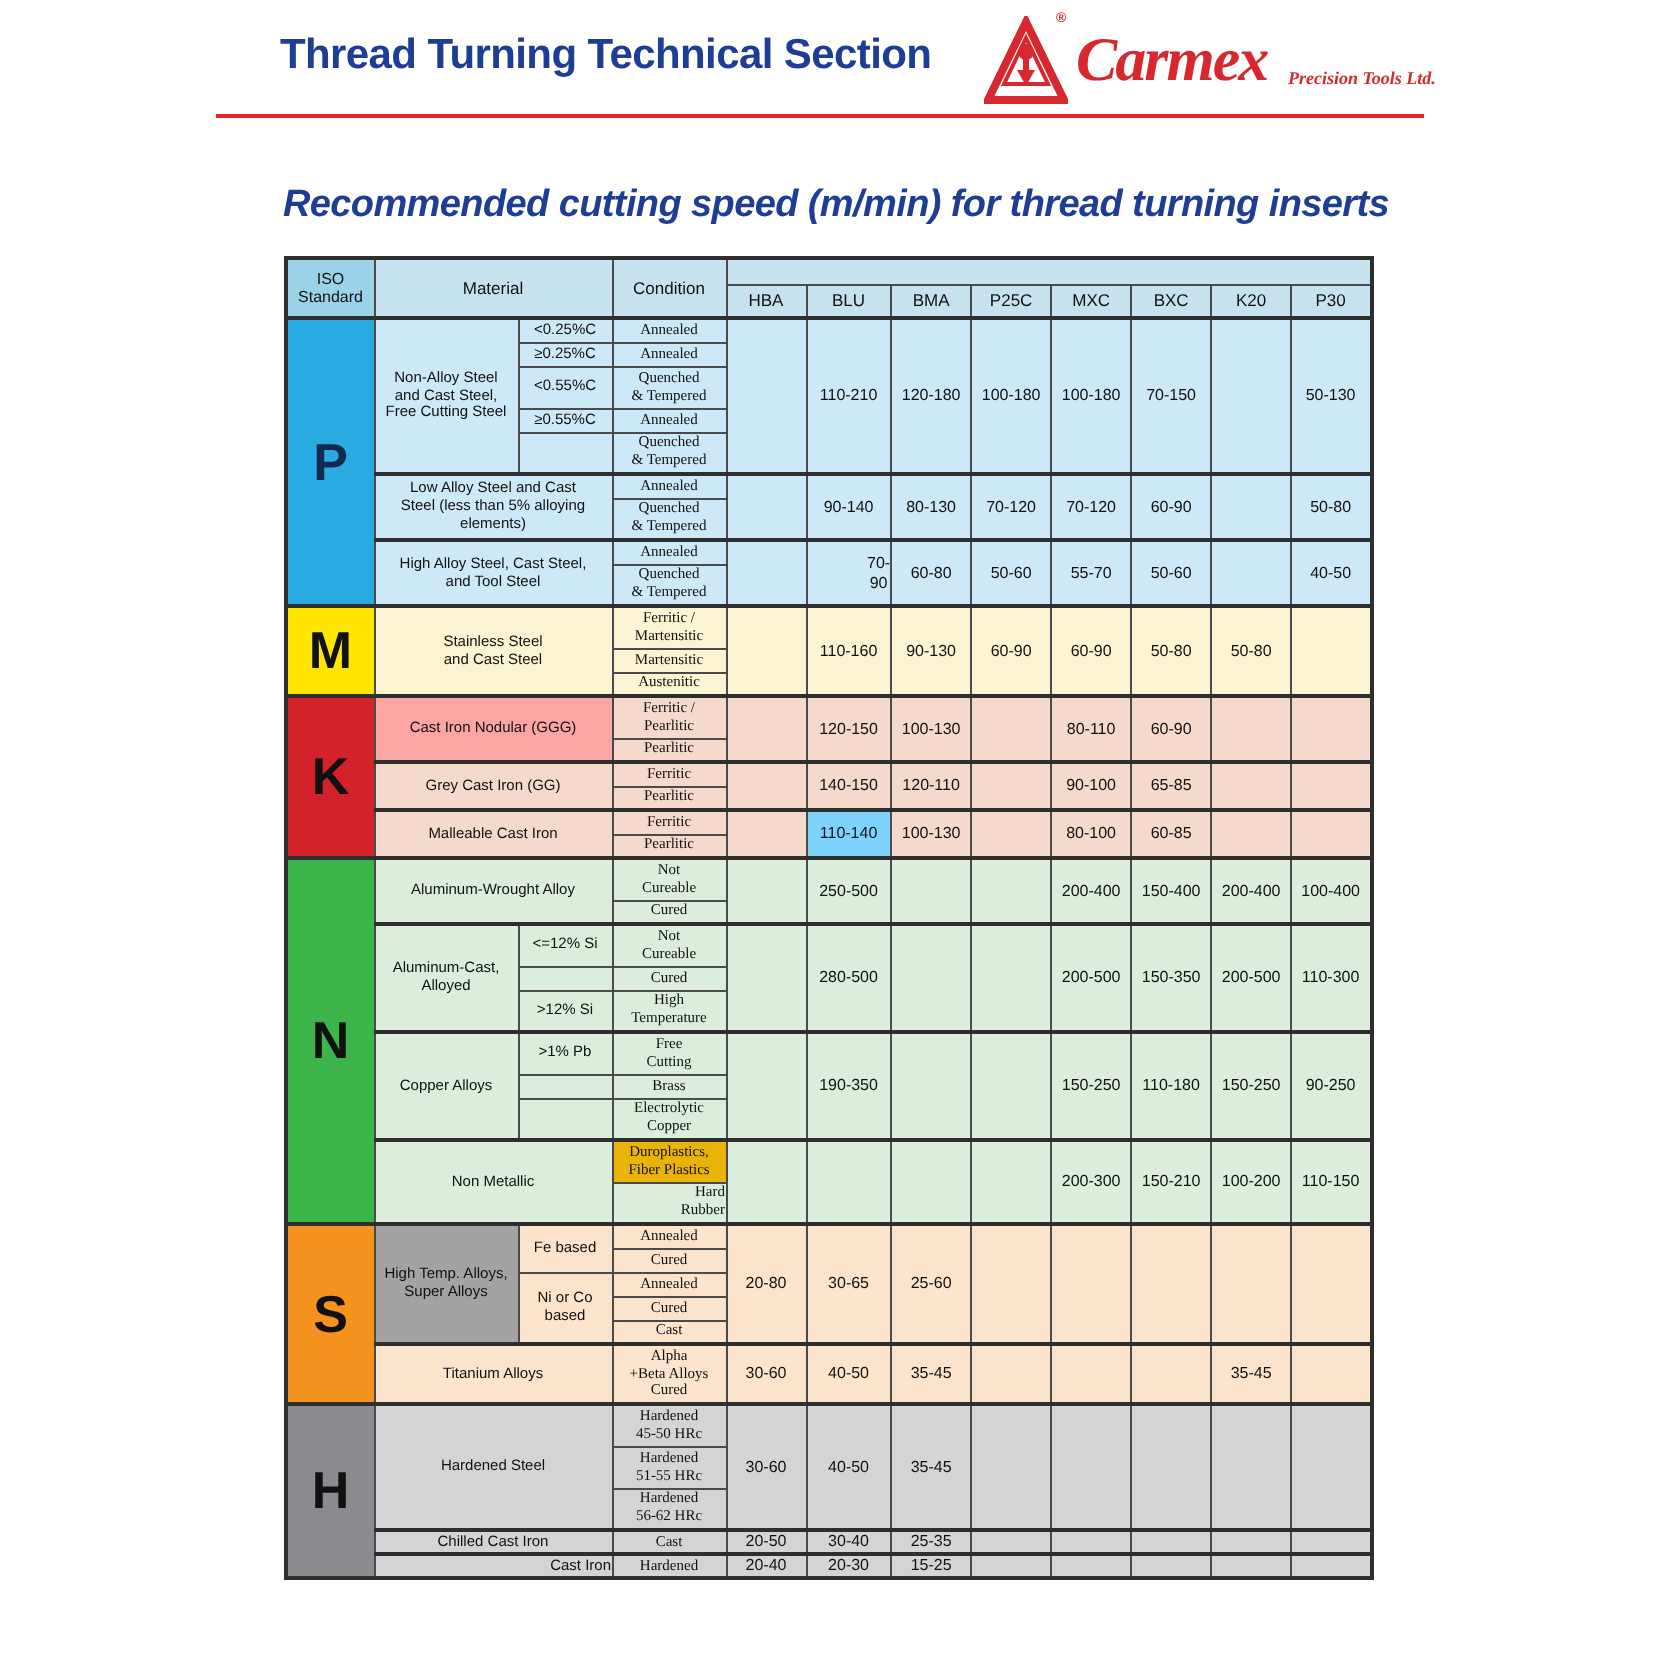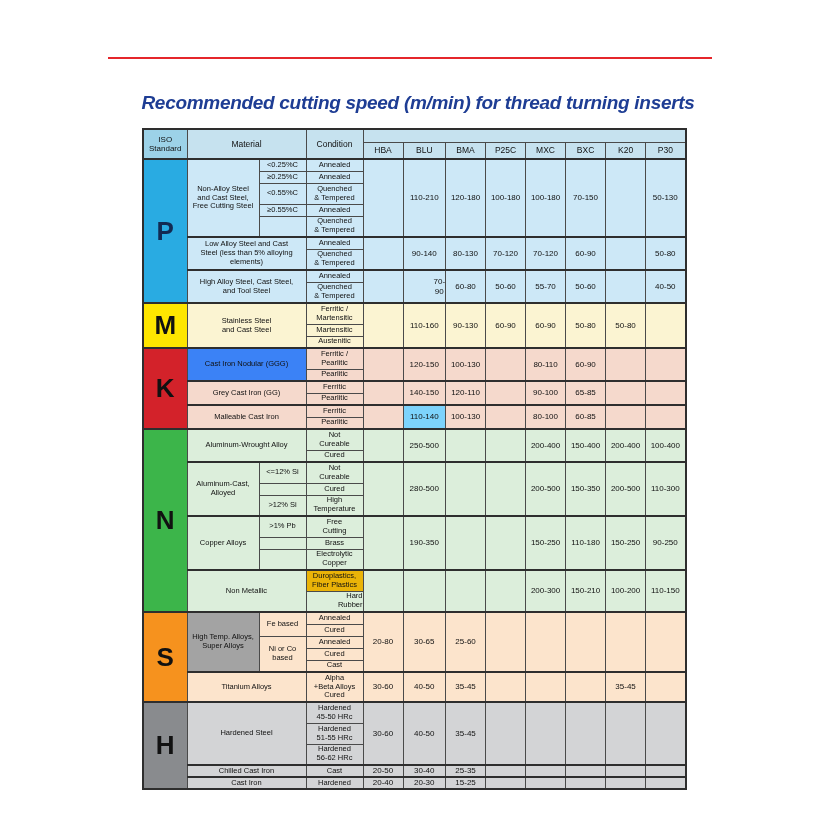--- a/index.html
+++ b/index.html
@@ -23,29 +23,42 @@
   #speed-table{border-collapse:collapse;table-layout:fixed;border:2px solid #2e2e2e;}
   #speed-table th,#speed-table td{border:1px solid #4a4a4a;padding:0;overflow:hidden;
              white-space:pre-line;text-align:center;vertical-align:middle;line-height:1.18;}
   #speed-table thead th{font-weight:normal;font-size:8.5px;background:#c6e2ef;}
   #speed-table th.iso-h{background:#9cd2e8;font-size:8px;}
   #speed-table tr.st td{border-top:2px solid #2e2e2e;}
   #speed-table tr.gt td{border-top:2px solid #2e2e2e;}
   .iso-cell{font-size:26px;font-weight:bold;}
   .mat-cell{font-size:7.5px;text-align:left;padding-left:3px;}
   .sub-cell{font-size:7.5px;text-align:left;padding-left:3px;}
-  .cond-cell{font-size:7.5px;}
+  .cond-cell{font-size:7.5px;font-family:Liberation Serif, serif;}
   .val-cell{font-size:8px;}
 </style>
 </head>
 <body>
 
 <div class="page">
 
-
+  <h1 class="hdr-title">Thread Turning Technical Section</h1>
+
+  <div class="logo">
+    <svg class="logo-tri" width="42" height="46" viewBox="0 0 42 46">
+      <path d="M21 3 L40 42 L2 42 Z" fill="none" stroke="#d7282f" stroke-width="4" stroke-linejoin="miter"></path>
+      <path d="M21 11 L32 34 L10 34 Z" fill="none" stroke="#d7282f" stroke-width="2"></path>
+      <circle cx="21" cy="18" r="4" fill="#d7282f"></circle>
+      <path d="M21 20 L21 29" stroke="#d7282f" stroke-width="3"></path>
+      <path d="M16.5 27 L25.5 27 L21 35 Z" fill="#d7282f"></path>
+    </svg>
+    <span class="logo-reg">®</span>
+    <span class="logo-word">Carmex</span>
+    <span class="logo-sub">Precision Tools Ltd.</span>
+  </div>
 
   <div class="redline"></div>
 
   <h2 class="sub-title">Recommended cutting speed (m/min) for thread turning inserts</h2>
 
   <div id="table-mount">
       <table id="speed-table">
         <colgroup>
           <col style="width: 44px;">
           <col style="width: 72px;">
@@ -165,21 +178,21 @@
             <td class="val-cell" rowspan="3" style="background: rgb(251, 244, 210);"></td>
           </tr>
           <tr style="height: 12px;">
             <td class="cond-cell" style="background: rgb(251, 244, 210);">Martensitic</td>
           </tr>
           <tr style="height: 12px;">
             <td class="cond-cell" style="background: rgb(251, 244, 210);">Austenitic</td>
           </tr>
           <tr class="st" style="height: 21px;">
             <td class="iso-cell" rowspan="6" style="background: rgb(211, 34, 42); color: rgb(17, 17, 17);">K</td>
-            <td class="mat-cell" rowspan="2" colspan="2" style="background: #3b82f6; text-align: center;">Cast Iron Nodular (GGG)</td>
+            <td class="mat-cell" rowspan="2" colspan="2" style="background: #fca5a5; text-align: center;">Cast Iron Nodular (GGG)</td>
             <td class="cond-cell" style="background: rgb(245, 217, 204);">Ferritic /
 Pearlitic</td>
             <td class="val-cell" rowspan="2" style="background: rgb(245, 217, 204);"></td>
             <td class="val-cell" rowspan="2" style="background: rgb(245, 217, 204);">120-150</td>
             <td class="val-cell" rowspan="2" style="background: rgb(245, 217, 204);">100-130</td>
             <td class="val-cell" rowspan="2" style="background: rgb(245, 217, 204);"></td>
             <td class="val-cell" rowspan="2" style="background: rgb(245, 217, 204);">80-110</td>
             <td class="val-cell" rowspan="2" style="background: rgb(245, 217, 204);">60-90</td>
             <td class="val-cell" rowspan="2" style="background: rgb(245, 217, 204);"></td>
             <td class="val-cell" rowspan="2" style="background: rgb(245, 217, 204);"></td>
@@ -369,21 +382,21 @@
             <td class="val-cell" rowspan="1" style="background: rgb(211, 212, 214);">20-50</td>
             <td class="val-cell" rowspan="1" style="background: rgb(211, 212, 214);">30-40</td>
             <td class="val-cell" rowspan="1" style="background: rgb(211, 212, 214);">25-35</td>
             <td class="val-cell" rowspan="1" style="background: rgb(211, 212, 214);"></td>
             <td class="val-cell" rowspan="1" style="background: rgb(211, 212, 214);"></td>
             <td class="val-cell" rowspan="1" style="background: rgb(211, 212, 214);"></td>
             <td class="val-cell" rowspan="1" style="background: rgb(211, 212, 214);"></td>
             <td class="val-cell" rowspan="1" style="background: rgb(211, 212, 214);"></td>
           </tr>
           <tr class="gt" style="height: 12px;">
-            <td class="mat-cell" rowspan="1" colspan="2" style="background: rgb(211, 212, 214);">Cast Iron</td>
+            <td class="mat-cell" rowspan="1" colspan="2" style="background: rgb(211, 212, 214); text-align: right;">Cast Iron</td>
             <td class="cond-cell" style="background: rgb(211, 212, 214);">Hardened</td>
             <td class="val-cell" rowspan="1" style="background: rgb(211, 212, 214);">20-40</td>
             <td class="val-cell" rowspan="1" style="background: rgb(211, 212, 214);">20-30</td>
             <td class="val-cell" rowspan="1" style="background: rgb(211, 212, 214);">15-25</td>
             <td class="val-cell" rowspan="1" style="background: rgb(211, 212, 214);"></td>
             <td class="val-cell" rowspan="1" style="background: rgb(211, 212, 214);"></td>
             <td class="val-cell" rowspan="1" style="background: rgb(211, 212, 214);"></td>
             <td class="val-cell" rowspan="1" style="background: rgb(211, 212, 214);"></td>
             <td class="val-cell" rowspan="1" style="background: rgb(211, 212, 214);"></td>
           </tr>

